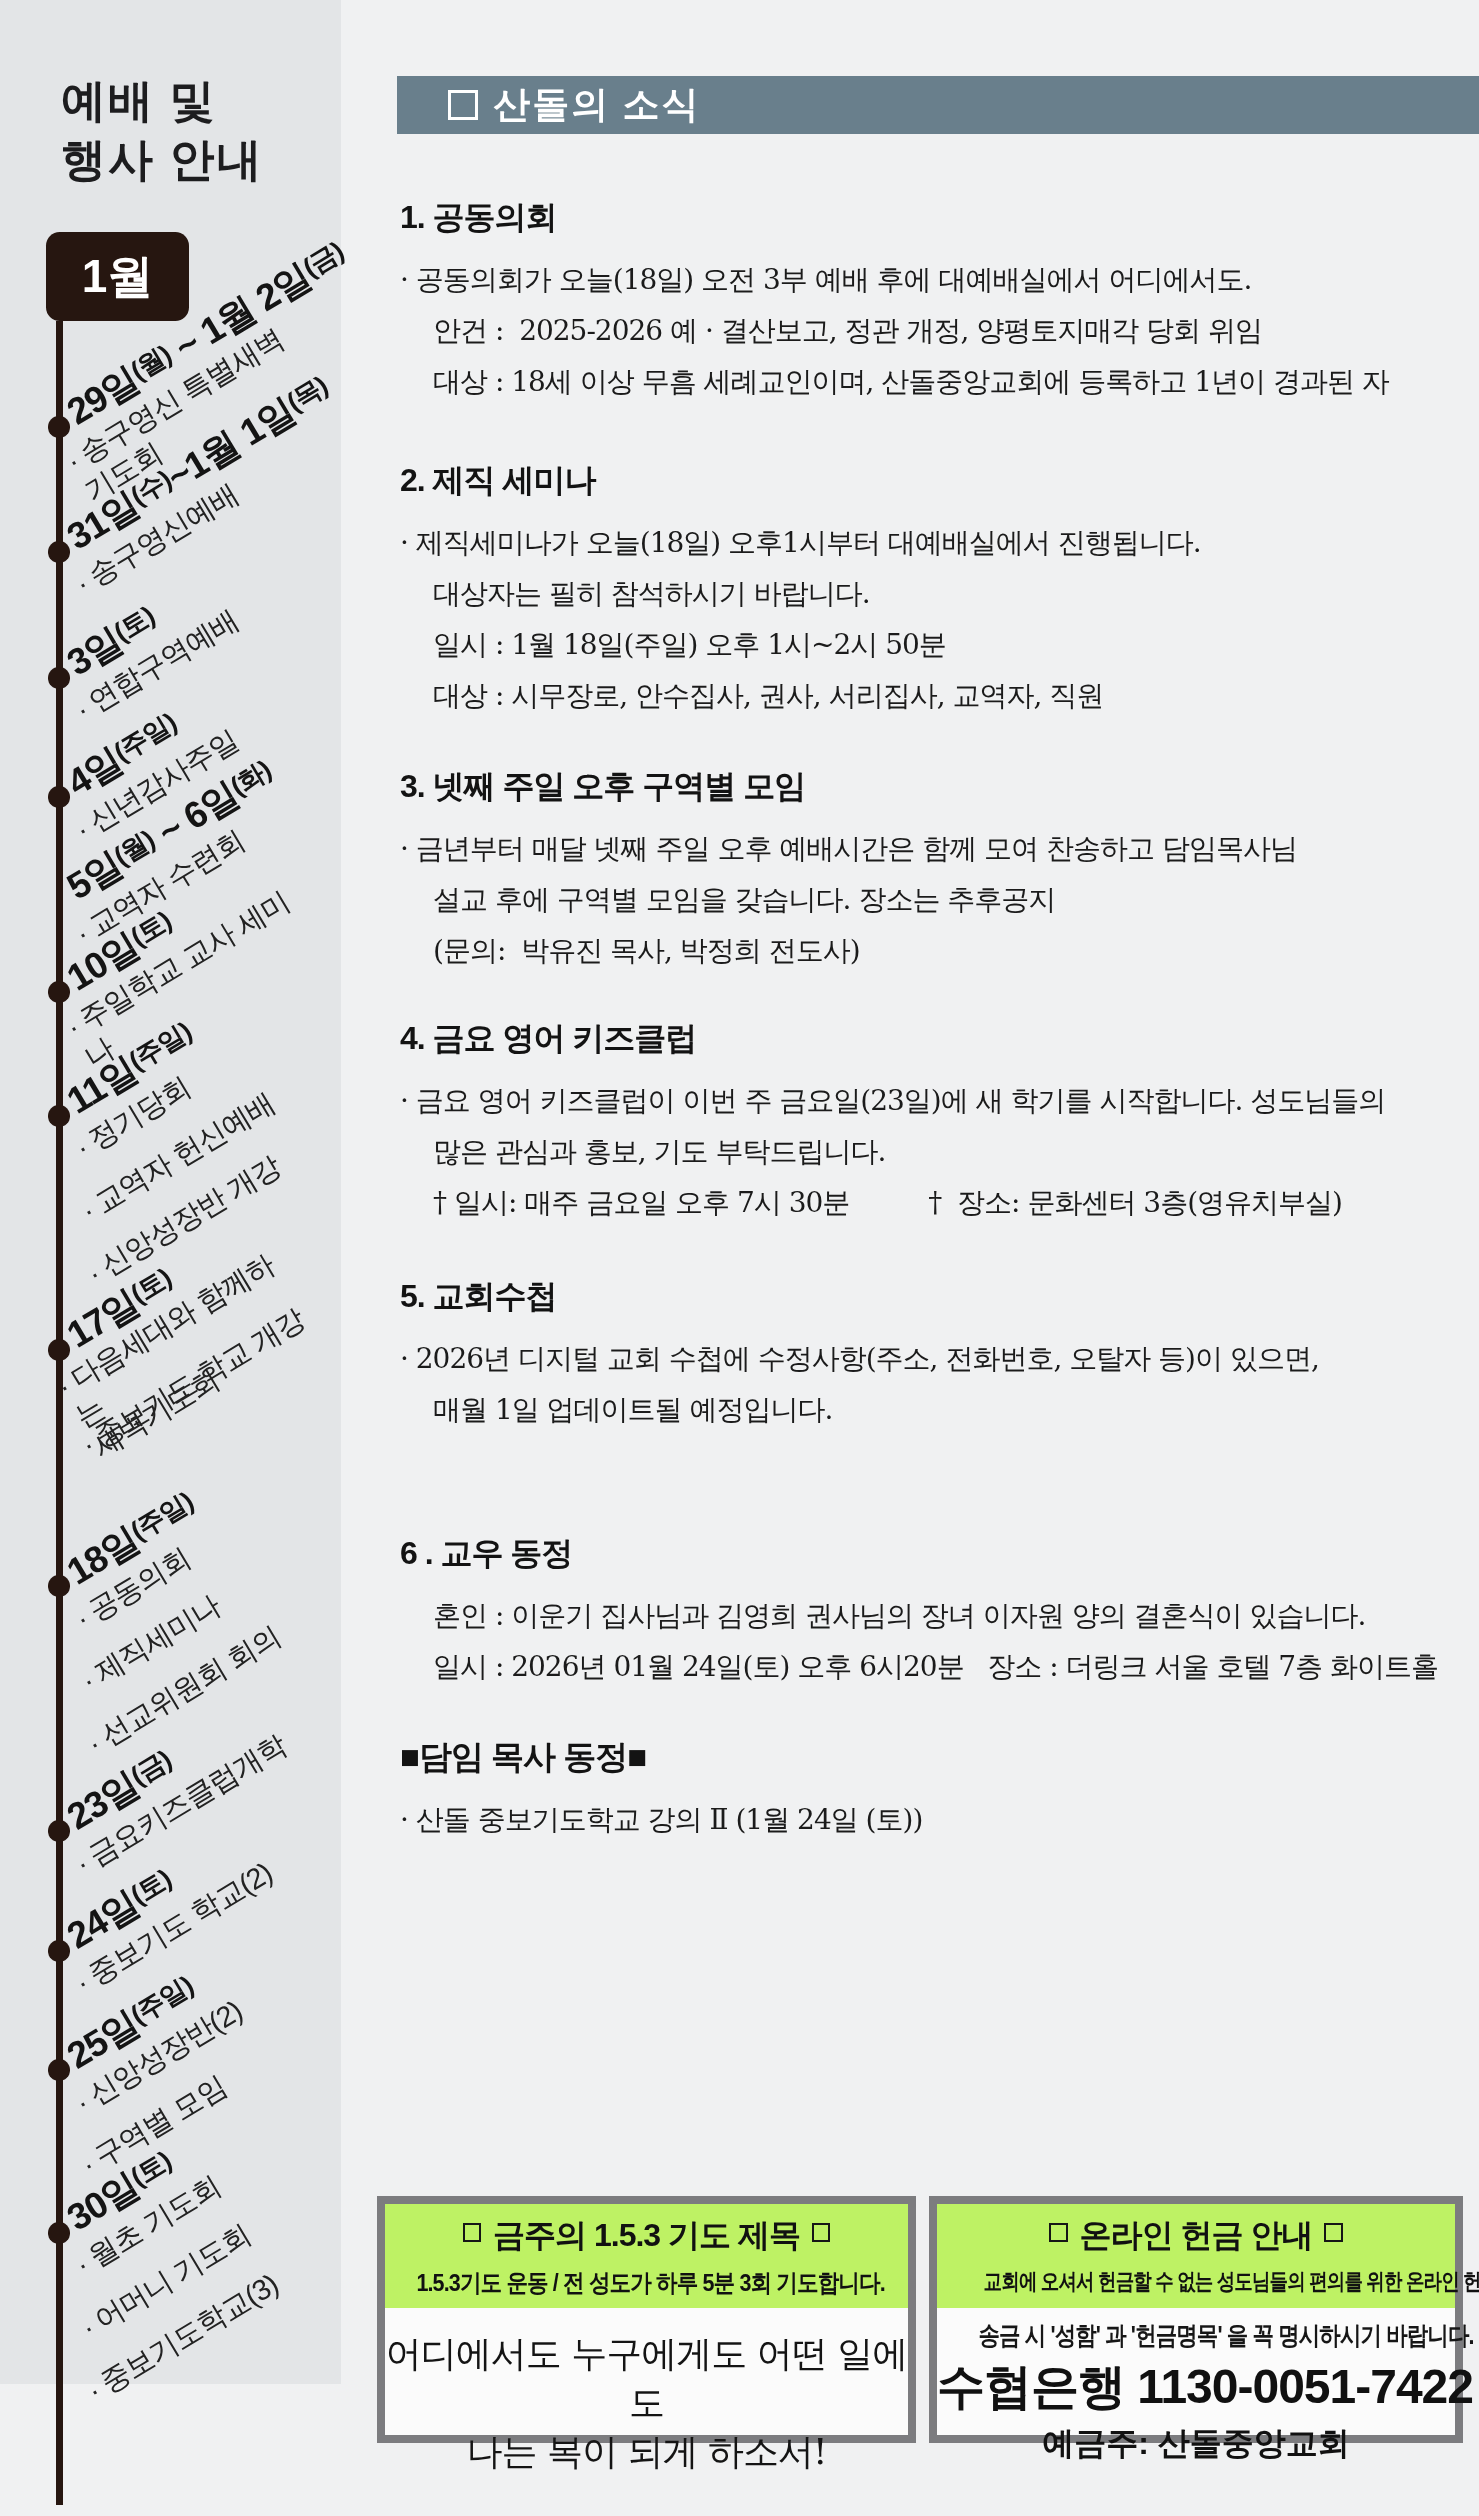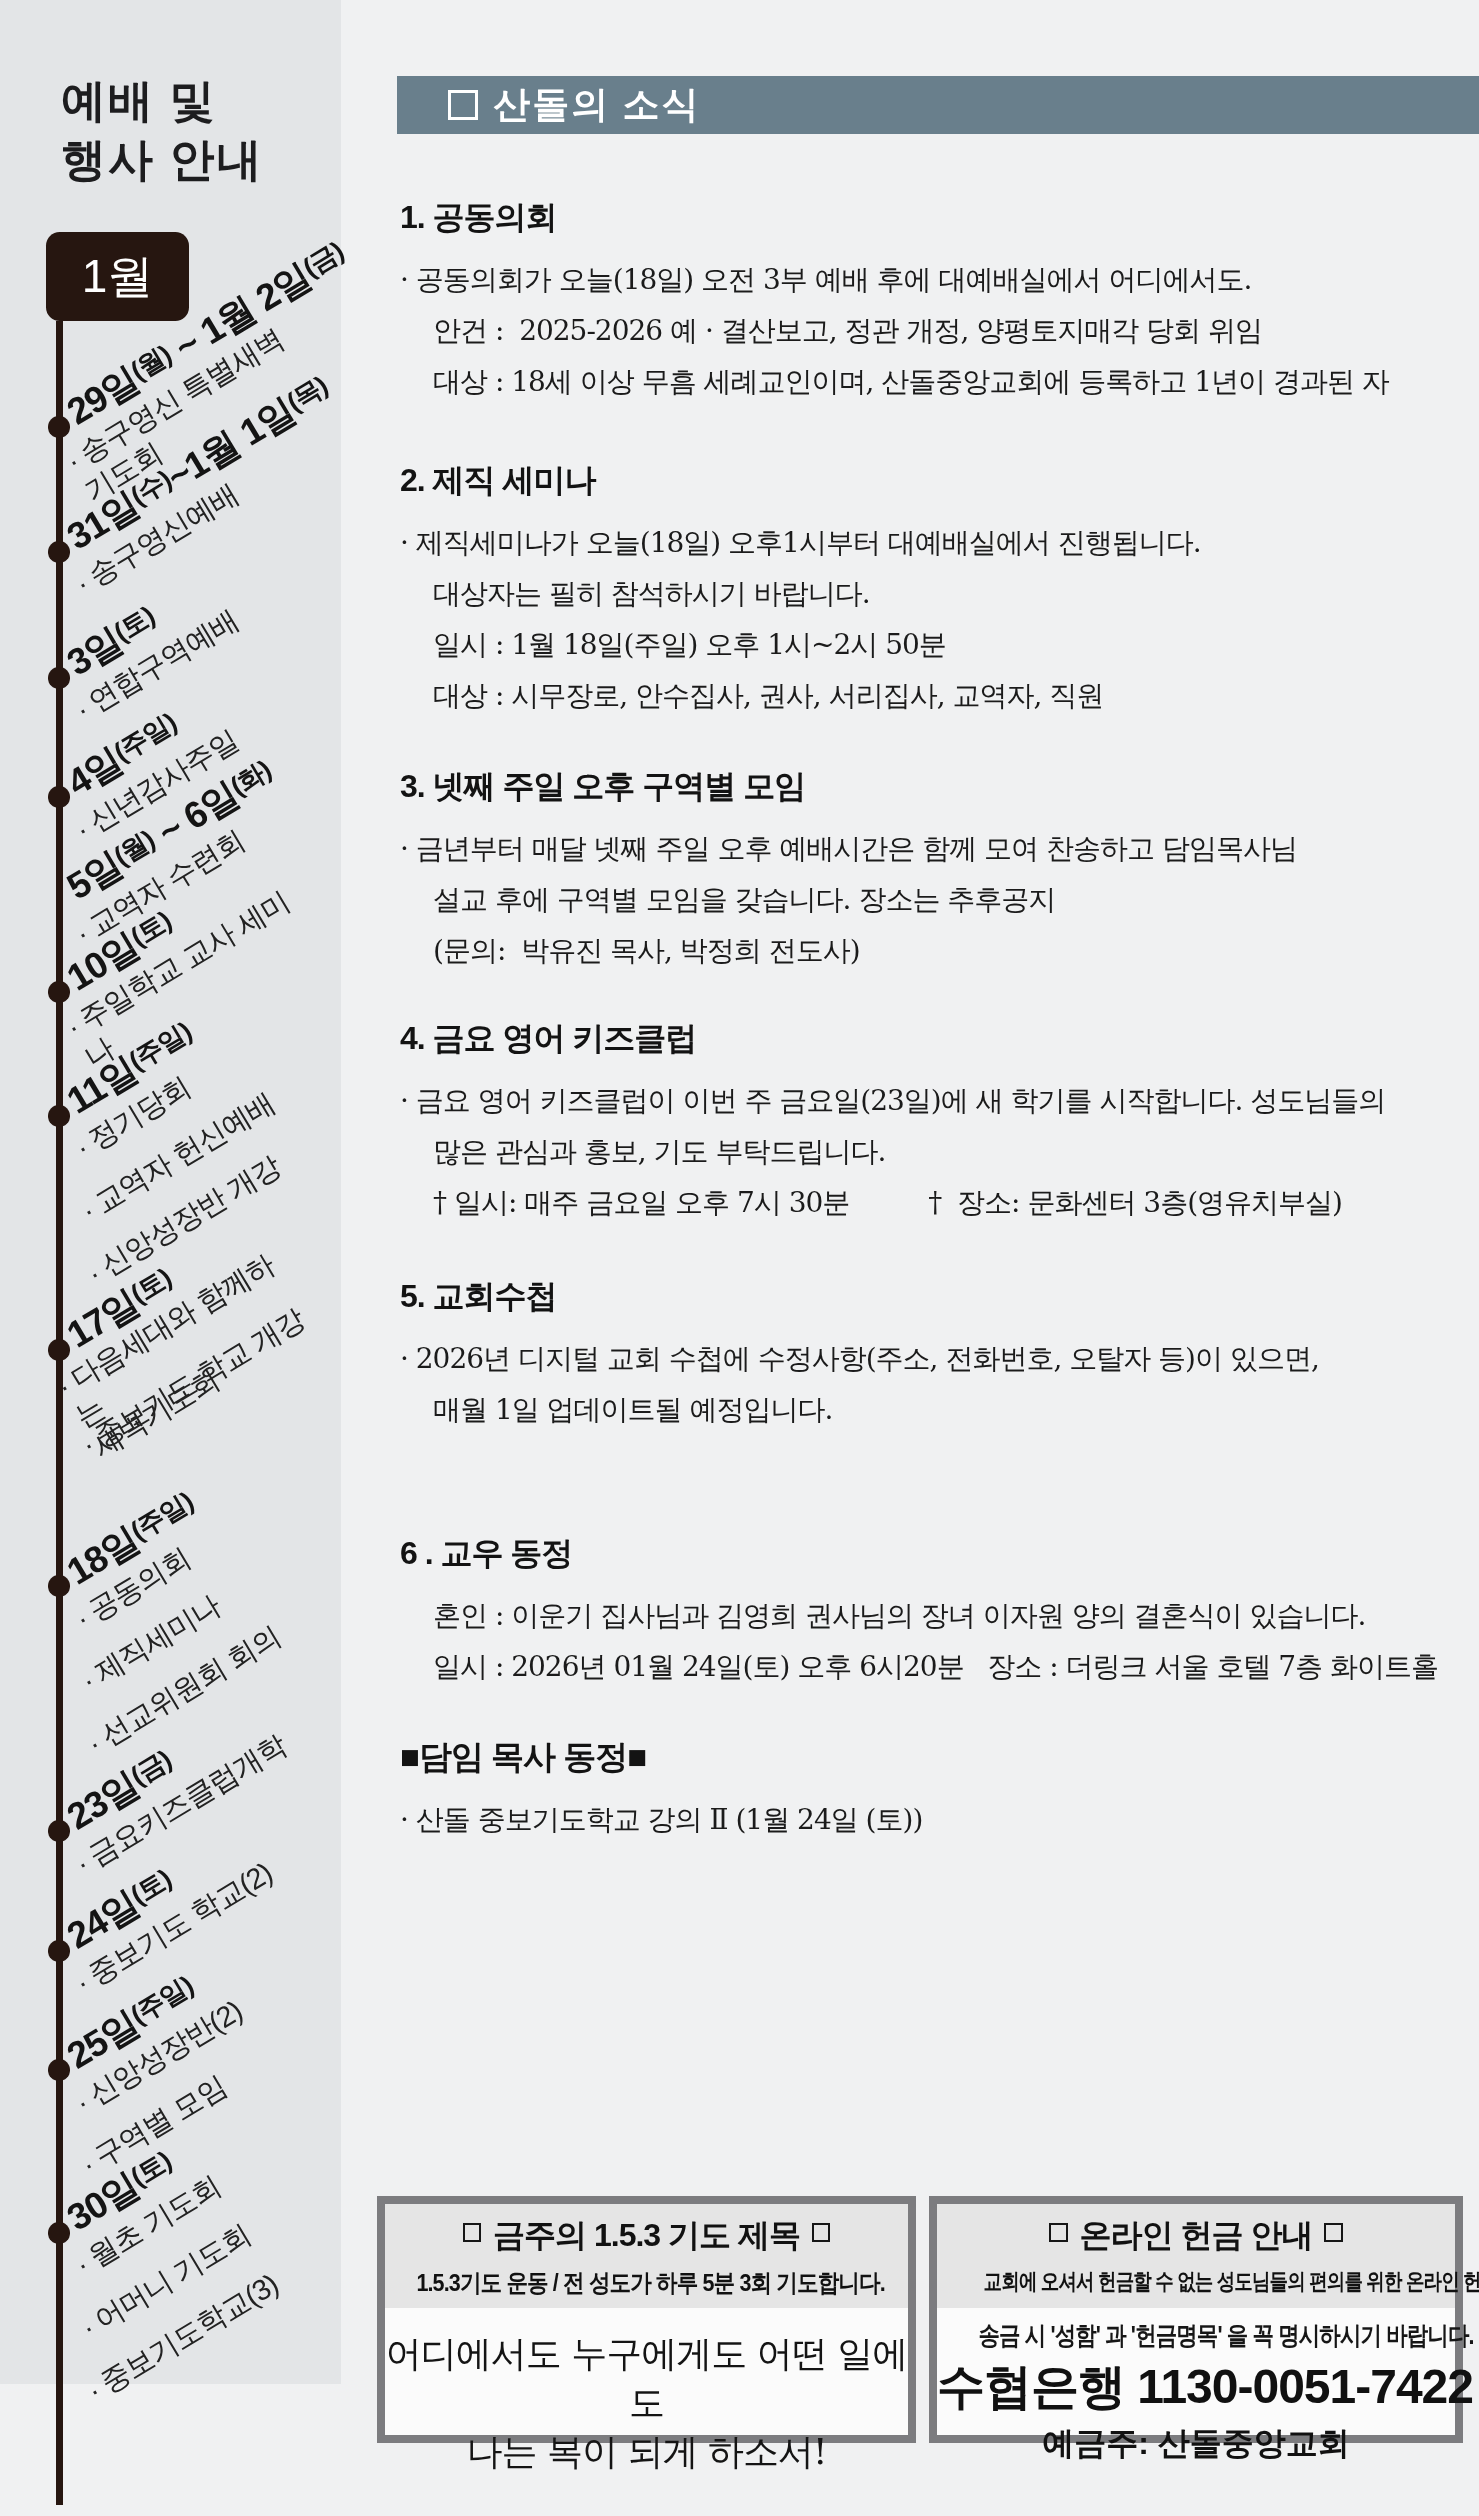--- a/index.html
+++ b/index.html
@@ -12,21 +12,21 @@
   
   .sidebar{position:absolute;left:0;top:0;width:341px;height:2384px;background:#e3e5e7;}
   .sb-title{
     position:absolute;left:61px;top:71px;font-size:45px;font-weight:bold;
     line-height:59px;color:#1d1d1f;white-space:pre-line;letter-spacing:2px;
   }
   .month-box{
     position:absolute;left:46px;top:232px;width:143px;height:89px;
     background:#261610;border-radius:13.7px;text-align:center;
   }
-  .month-box span{color:#fff;font-size:46px;font-weight:normal;line-height:89px;}
+  .month-box span{color:#fff;font-size:46px;font-weight:bold;line-height:89px;}
   .tl-line{position:absolute;left:56px;top:321px;width:6.9px;height:2184px;background:#261610;}
   .tl-dot{position:absolute;width:21.6px;height:21.6px;border-radius:50%;background:#261610;left:48px;}
   .tl-date{
     position:absolute;height:39px;line-height:39px;white-space:nowrap;
     transform:rotate(-31deg);transform-origin:0 50%;
     font-size:37px;font-weight:bold;color:#141414;letter-spacing:-1px;
   }
   .tl-date .small{font-size:26.5px;vertical-align:6.9px;letter-spacing:-1px;}
   .tl-item{
     position:absolute;line-height:35px;white-space:pre-line;
@@ -55,21 +55,21 @@
   .sec3{top:1017px;} .sec4{top:1275px;} .sec5{top:1532px;}
   .pastor{position:absolute;left:400px;top:1735px;width:1059px;}
   .pastor .sec-heading{font-size:33px;}
   
   .fbox{
     position:absolute;top:2196px;height:247px;border:8.8px solid #7c7c7f;
     background:#fbfbfb;box-sizing:border-box;text-align:center;
   }
   .fbox-left{left:377px;width:539px;}
   .fbox-right{left:929px;width:534px;}
-  .fbox-head{background:#e5e5e5;height:94px;padding-top:9.8px;box-sizing:content-box;}
+  .fbox-head{background:#bef264;height:94px;padding-top:9.8px;box-sizing:content-box;}
   .fbox-title{font-size:32px;font-weight:bold;color:#111;letter-spacing:-1px;white-space:nowrap;}
   .bsq{
     display:inline-block;width:14.7px;height:14.7px;border:2.9px solid #161616;
     margin:0 11.8px;vertical-align:3.9px;
   }
   .fbox-sub{
     font-size:24.5px;font-weight:bold;color:#111;margin-top:7.8px;white-space:nowrap;
     transform:scaleX(0.88);transform-origin:50% 50%;letter-spacing:-1px;
   }
   .fbox-right .fbox-sub{font-size:22.5px;transform:scaleX(0.82);}

